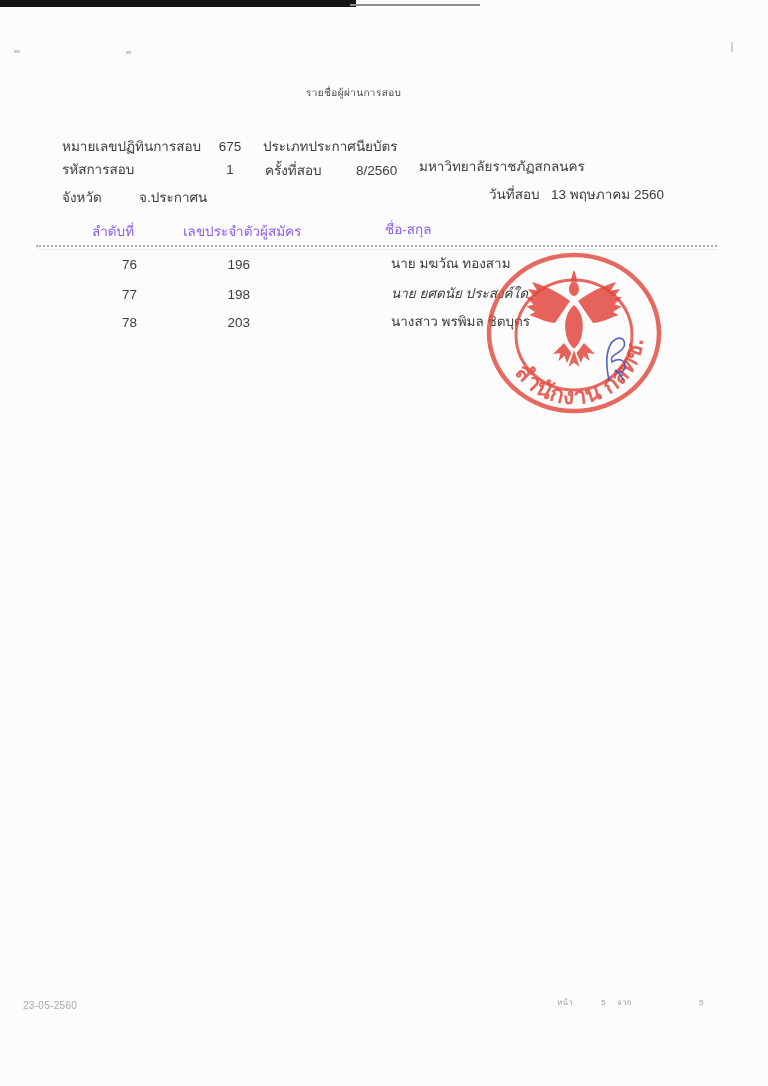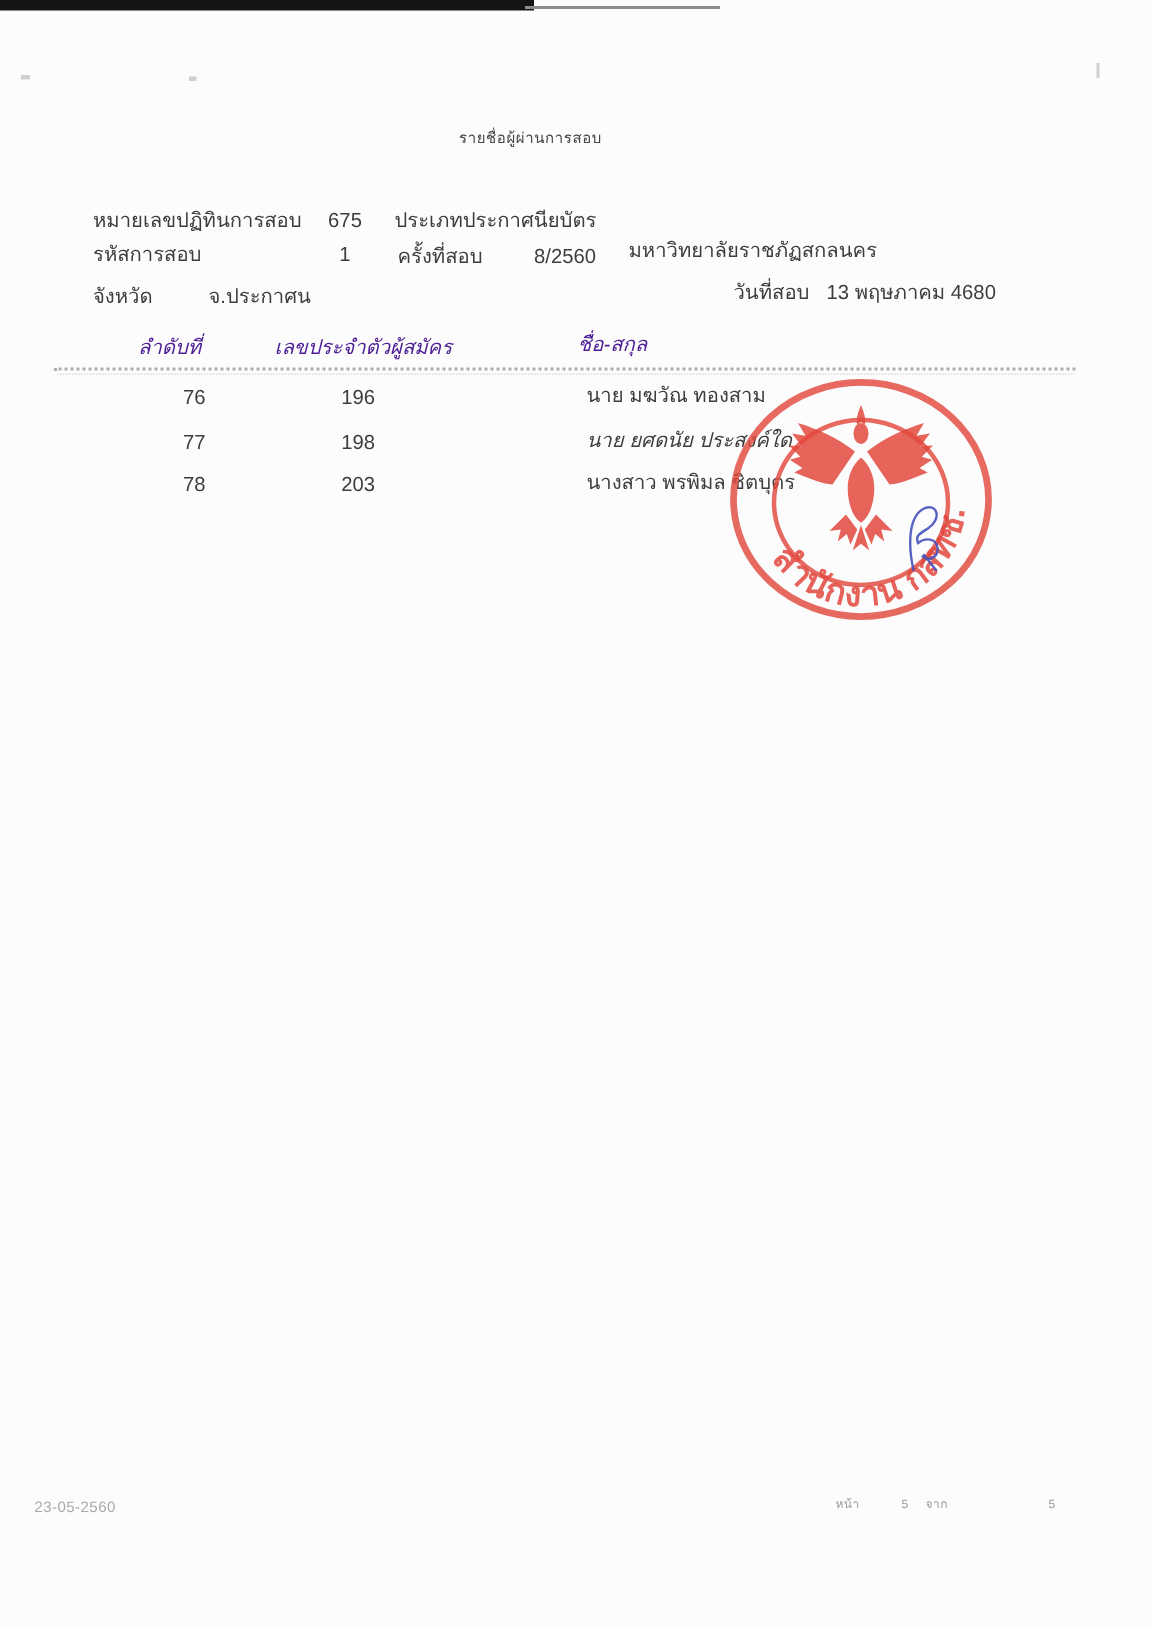--- a/index.html
+++ b/index.html
@@ -16,21 +16,21 @@
     background:#fcfcfc;
     overflow:hidden;
     font-family:"Liberation Sans","DejaVu Sans",sans-serif;
     color:var(--ink);
     font-size:13.5px;
   }
   .abs{position:absolute;white-space:nowrap;line-height:1.25;}
   .title{font-size:10px;letter-spacing:.4px;color:#464646;}
   .val-center{width:50px;text-align:center;}
   .num-cell{text-align:right;}
-  .col-hdr{color:#4c1d95;font-style:italic;}
+  .col-hdr{color:#8b5cf6;}
   .dotted-line{height:0;border-top:2px dotted #adadad;}
   .dotted-line-2{height:0;border-top:1px dotted #d8d8d8;}
   .scan-bar{background:#141414;}
   .speck{background:#cfcfcf;}
   .footer-text{font-size:8px;color:var(--faint);letter-spacing:.3px;}
   .footer-date{font-size:10px;color:#a8a8a8;letter-spacing:.3px;}
   .stamp-wrap{left:485px;top:249px;width:235px;height:168px;}
   .stamp-wrap svg{display:block;}
 </style>
 </head>
@@ -52,21 +52,21 @@
 
   <div class="abs" style="left:62px;top:162px;">รหัสการสอบ</div>
   <div class="abs val-center" style="left:205px;top:162px;">1</div>
   <div class="abs" style="left:265px;top:163px;">ครั้งที่สอบ</div>
   <div class="abs" style="left:356px;top:163px;">8/2560</div>
   <div class="abs" style="left:419px;top:159px;">มหาวิทยาลัยราชภัฏสกลนคร</div>
 
   <div class="abs" style="left:62px;top:190px;">จังหวัด</div>
   <div class="abs" style="left:139px;top:190px;">จ.ประกาศน</div>
   <div class="abs" style="left:489px;top:187px;">วันที่สอบ</div>
-  <div class="abs" style="left:551px;top:187px;">13 พฤษภาคม 4680</div>
+  <div class="abs" style="left:551px;top:187px;">13 พฤษภาคม 2560</div>
 
   <div class="abs col-hdr" style="left:92px;top:224px;">ลำดับที่</div>
   <div class="abs col-hdr" style="left:183px;top:224px;">เลขประจำตัวผู้สมัคร</div>
   <div class="abs col-hdr" style="left:385px;top:222px;">ชื่อ-สกุล</div>
 
   <div class="abs dotted-line" style="left:36px;top:245px;width:681px;"></div>
   <div class="abs dotted-line-2" style="left:38px;top:249px;width:677px;"></div>
 
   <div>
     <div class="abs num-cell" style="left:95px;top:257px;width:42px;">76</div>

